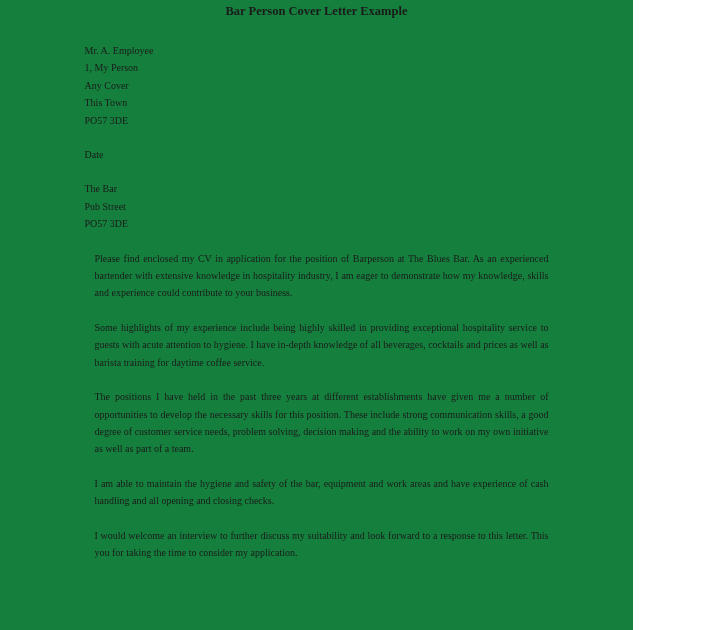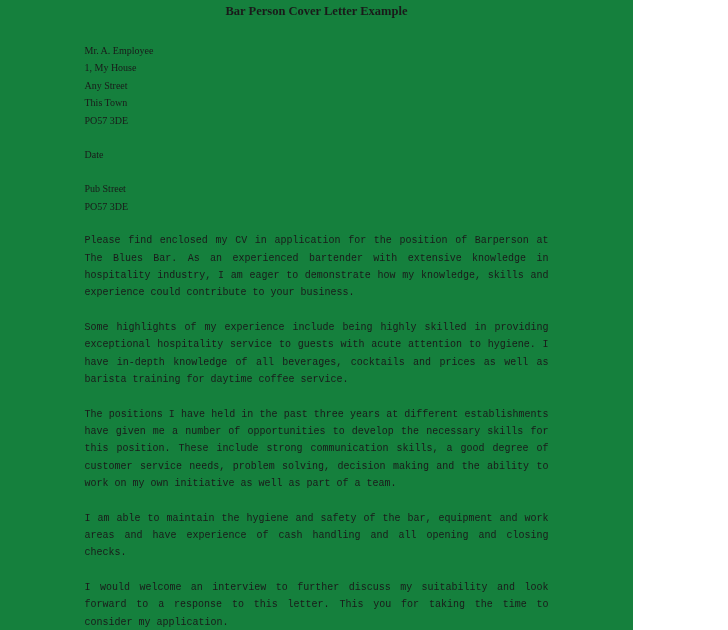--- a/index.html
+++ b/index.html
@@ -34,45 +34,45 @@
       line-height: 17.4px;
     }
     .block {
       margin: 0 0 17px 0;
     }
     .line {
       white-space: nowrap;
     }
     .para {
       text-align: justify;
-      margin: 0 0 17px 0;
-      font-family: Liberation Mono, monospace;
+      margin: 0 0 17px 10px;
     }
   </style>
 </head>
 <body>
 
 <div class="page">
   <h1 class="doc-title">Bar Person Cover Letter Example</h1>
 
   <div class="content">
 
     <div class="block">
       <div class="line">Mr. A. Employee</div>
-      <div class="line">1, My House</div>
-      <div class="line">Any Street</div>
+      <div class="line">1, My Person</div>
+      <div class="line">Any Cover</div>
       <div class="line">This Town</div>
       <div class="line">PO57 3DE</div>
     </div>
 
     <div class="block">
       <div class="line">Date</div>
     </div>
 
     <div class="block">
+      <div class="line">The Bar</div>
       <div class="line">Pub Street</div>
       <div class="line">PO57 3DE</div>
     </div>
 
 
     <p class="para">Please find enclosed my CV in application for the position of Barperson at The Blues Bar. As an experienced bartender with extensive knowledge in hospitality industry, I am eager to demonstrate how my knowledge, skills and experience could contribute to your business.</p>
     <p class="para">Some highlights of my experience include being highly skilled in providing exceptional hospitality service to guests with acute attention to hygiene. I have in-depth knowledge of all beverages, cocktails and prices as well as barista training for daytime coffee service.</p>
     <p class="para">The positions I have held in the past three years at different establishments have given me a number of opportunities to develop the necessary skills for this position. These include strong communication skills, a good degree of customer service needs, problem solving, decision making and the ability to work on my own initiative as well as part of a team.</p>
     <p class="para">I am able to maintain the hygiene and safety of the bar, equipment and work areas and have experience of cash handling and all opening and closing checks.</p>
     <p class="para">I would welcome an interview to further discuss my suitability and look forward to a response to this letter. This you for taking the time to consider my application.</p>

